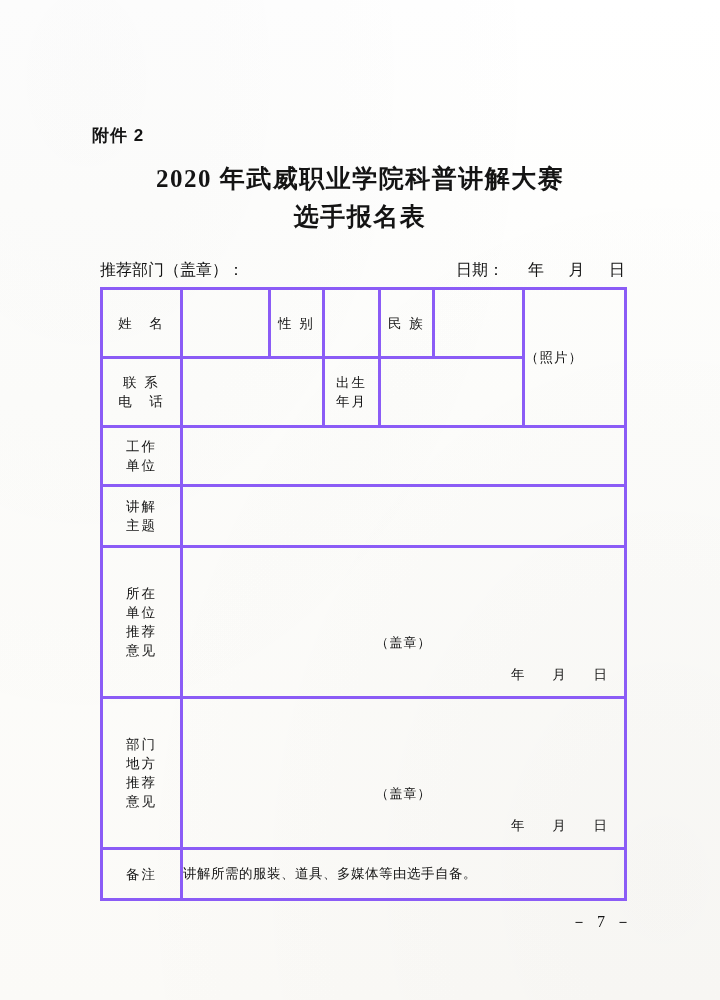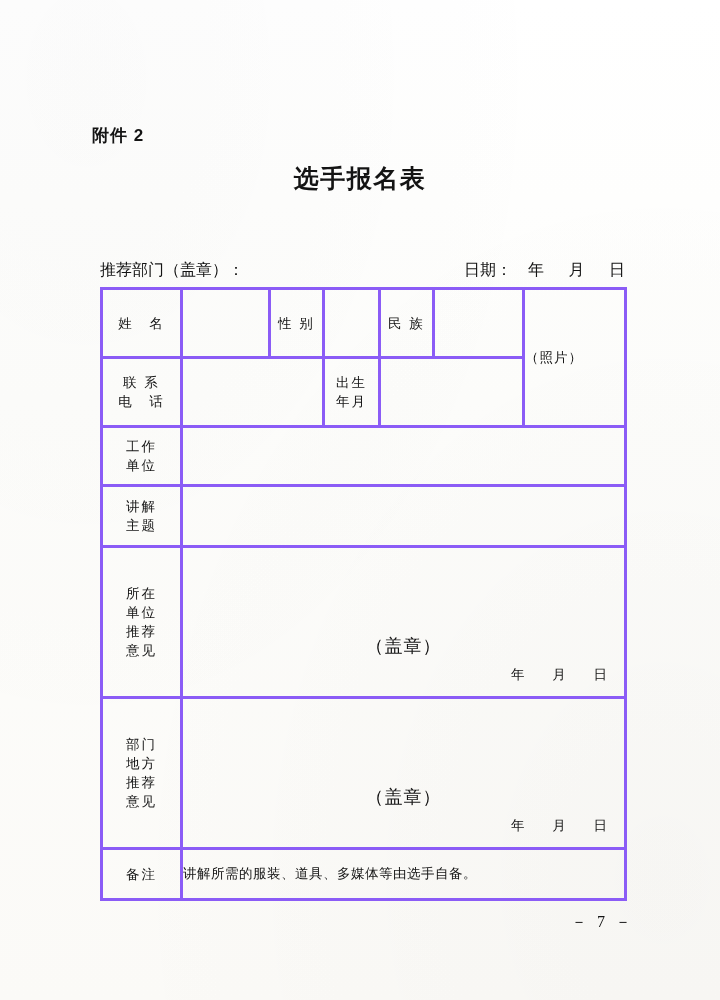--- a/index.html
+++ b/index.html
@@ -64,21 +64,21 @@
     top: 260px;
     display: flex;
     justify-content: space-between;
     align-items: baseline;
     font-size: 16px;
     font-weight: 400;
     font-family: "Liberation Sans", "DejaVu Sans", sans-serif;
   }
   .meta-right {
     display: flex;
-    gap: 0;
+    gap: 8px;
     align-items: baseline;
   }
   .meta-right .lbl { margin-right: 16px; }
   .meta-right .ymd span { margin-right: 20px; }
   .meta-right .ymd span:last-child { margin-right: 0; }
 
   table.form {
     position: absolute;
     left: 100px;
     top: 287px;
@@ -111,21 +111,21 @@
   .opinion-cell {
     position: relative;
     height: 148px;
   }
   .opinion-cell .seal {
     position: absolute;
     left: 0;
     right: 0;
     top: 86px;
     text-align: center;
-    font-size: 18px;
+    font-size: 13px;
     letter-spacing: 1px;
   }
   .opinion-cell .datestamp {
     position: absolute;
     right: 16px;
     bottom: 12px;
     font-size: 13.5px;
     letter-spacing: 1px;
   }
   .opinion-cell .datestamp span { margin-left: 22px; }
@@ -147,20 +147,21 @@
   }
 </style>
 </head>
 <body>
 
 <div class="page">
 
   <div class="attachment-label">附件 2</div>
 
   <div class="title-block">
+    <div class="title-line">2020 年武威职业学院科普讲解大赛</div>
     <div class="title-line">选手报名表</div>
   </div>
 
   <div class="meta-row">
     <div>推荐部门（盖章）：</div>
     <div class="meta-right">
       <span class="lbl">日期：</span>
       <span class="ymd">
         <span>年</span>
         <span>月</span>

